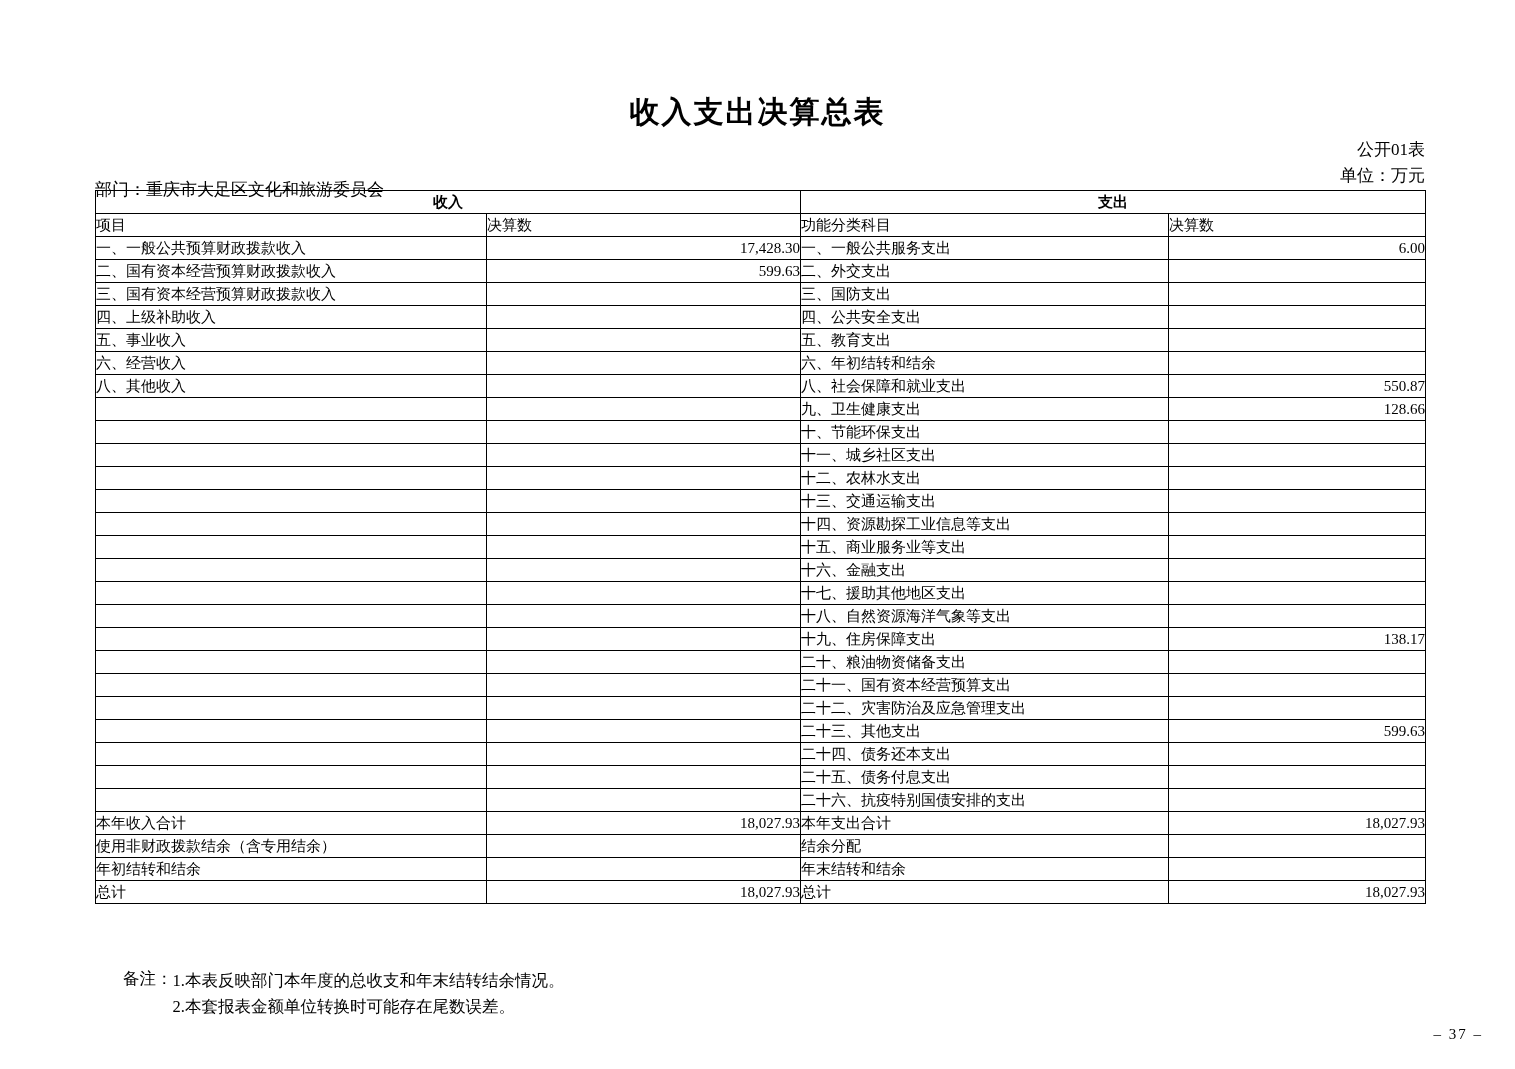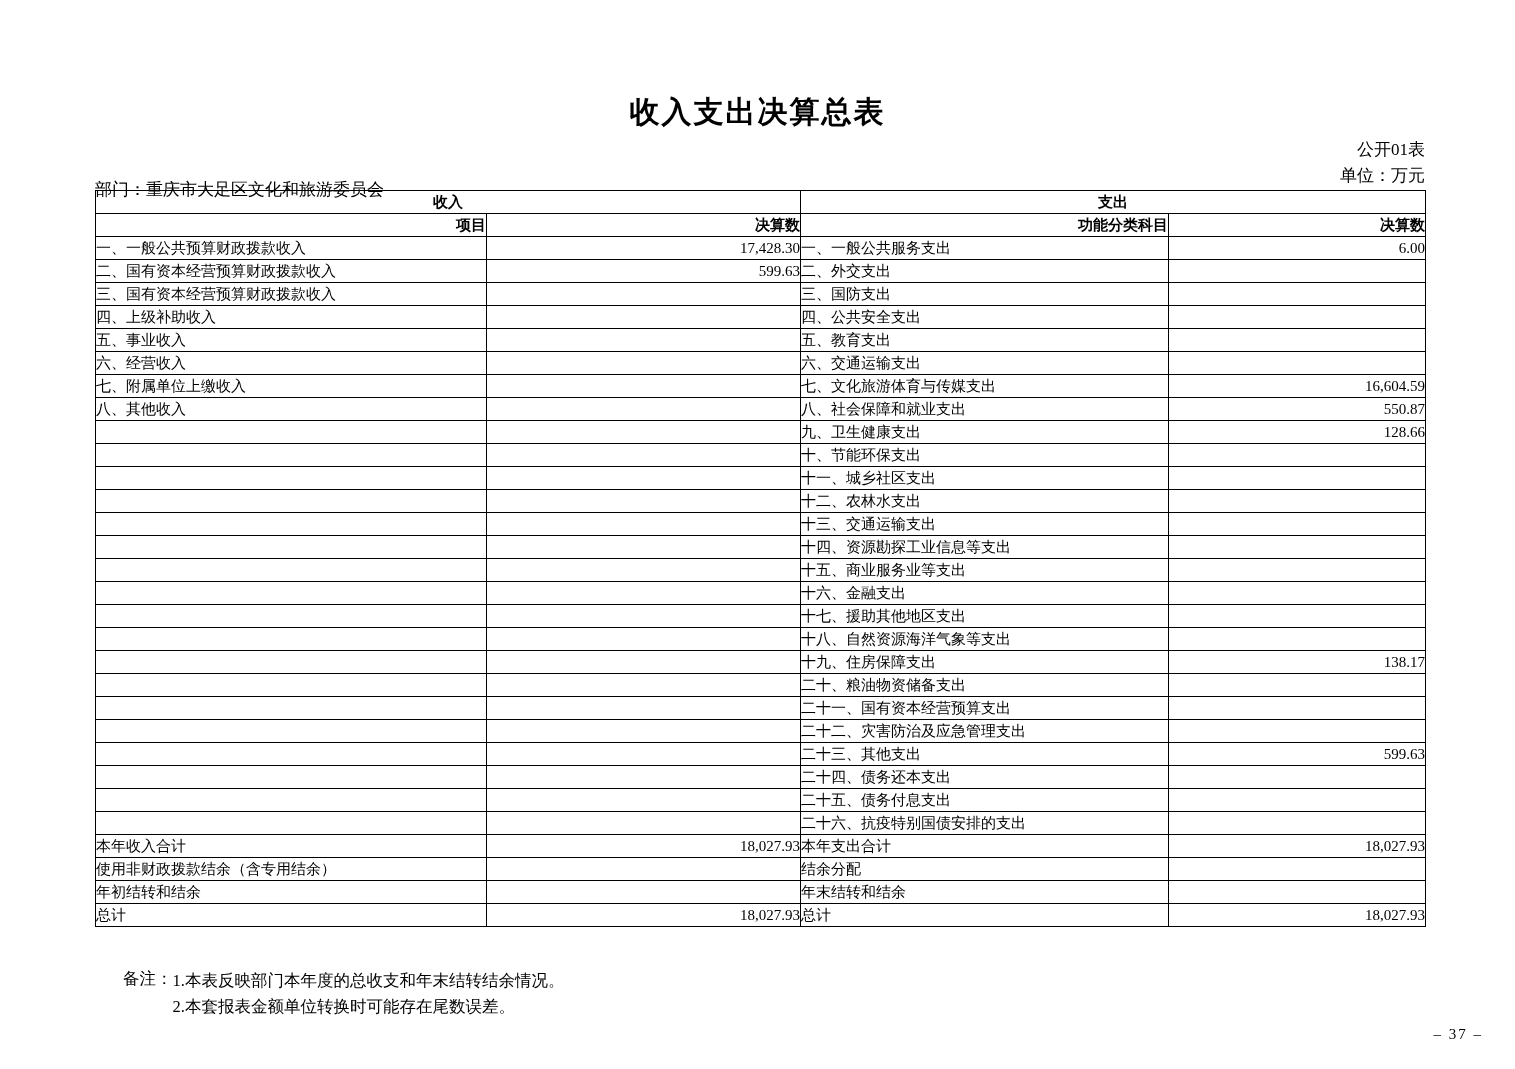--- a/index.html
+++ b/index.html
@@ -48,21 +48,21 @@
   table.main td, table.main th {
     border: 1px solid #000;
     font-size: 15px;
     height: 23px;
     line-height: 18px;
     padding: 0;
     overflow: hidden;
     white-space: nowrap;
   }
   th.section { font-size: 17px; font-weight: bold; text-align: center; }
-  th.colhead { font-size: 16px; font-weight: bold; text-align: right; }
+  th.colhead { font-size: 16px; font-weight: normal; text-align: left; }
   td.lbl { font-weight: normal; text-align: left; padding-left: 4px; font-size: 15.5px; }
   td.lbl.center { text-align: left; padding-left: 0; }
   td.val { font-weight: normal; text-align: right; padding-right: 9px; font-family: "Liberation Serif", "DejaVu Serif", serif; margin-top: 9px; }
 
   .notes {
     position: absolute;
     top: 968px; left: 95px;
     font-size: 16.5px;
     display: flex;
     margin-left: 28px;
@@ -133,28 +133,22 @@
         </tr>
         <tr>
           <td class="lbl">五、事业收入</td>
           <td class="val"></td>
           <td class="lbl">五、教育支出</td>
           <td class="val"></td>
         </tr>
         <tr>
           <td class="lbl">六、经营收入</td>
           <td class="val"></td>
-          <td class="lbl">六、交通运输支出</td>
-          <td class="val"></td>
-        </tr>
-        <tr>
-          <td class="lbl">七、附属单位上缴收入</td>
-          <td class="val"></td>
-          <td class="lbl">七、文化旅游体育与传媒支出</td>
-          <td class="val">16,604.59</td>
+          <td class="lbl">六、年初结转和结余</td>
+          <td class="val"></td>
         </tr>
         <tr>
           <td class="lbl">八、其他收入</td>
           <td class="val"></td>
           <td class="lbl">八、社会保障和就业支出</td>
           <td class="val">550.87</td>
         </tr>
         <tr>
           <td class="lbl"></td>
           <td class="val"></td>

